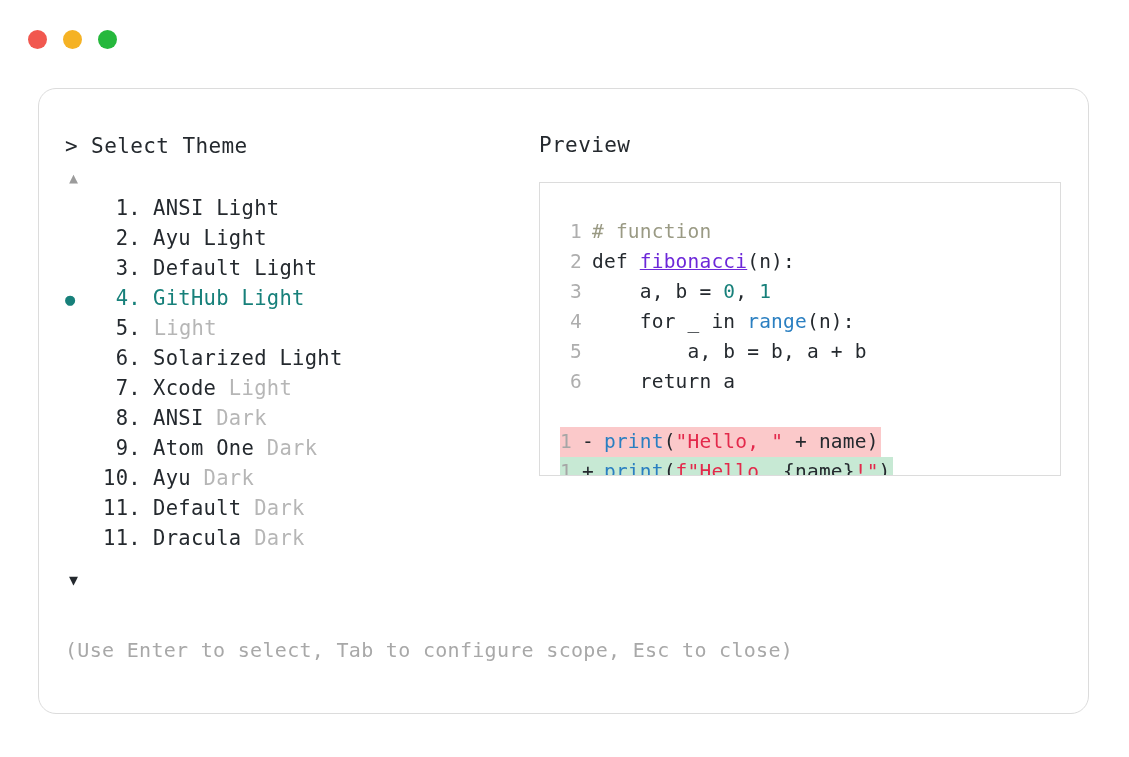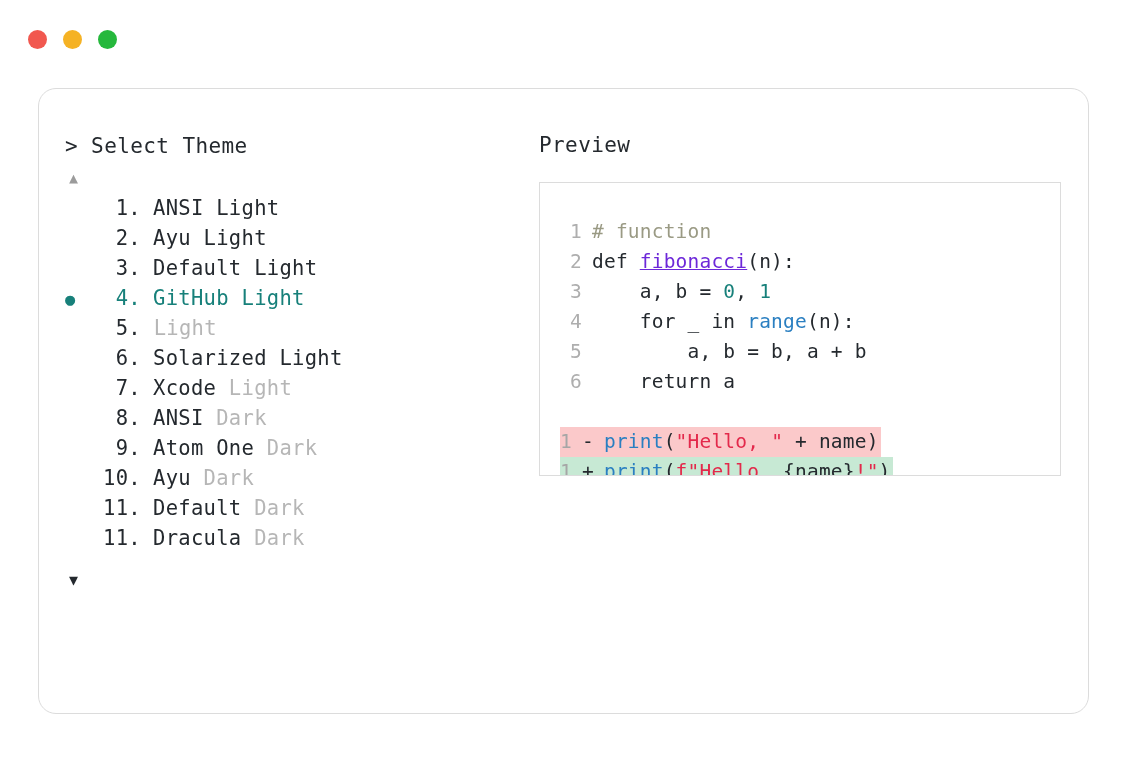--- a/index.html
+++ b/index.html
@@ -243,20 +243,21 @@
           <li class="theme-row"><span class="bullet-cell"></span><span class="num-cell">8.</span><span class="name-cell">ANSI</span><span class="suffix dim"> Dark</span></li>
           <li class="theme-row"><span class="bullet-cell"></span><span class="num-cell">9.</span><span class="name-cell">Atom One</span><span class="suffix dim"> Dark</span></li>
           <li class="theme-row"><span class="bullet-cell"></span><span class="num-cell">10.</span><span class="name-cell">Ayu</span><span class="suffix dim"> Dark</span></li>
           <li class="theme-row"><span class="bullet-cell"></span><span class="num-cell">11.</span><span class="name-cell">Default</span><span class="suffix dim"> Dark</span></li>
           <li class="theme-row"><span class="bullet-cell"></span><span class="num-cell">11.</span><span class="name-cell">Dracula</span><span class="suffix dim"> Dark</span></li>
         </ul>
 
       <div class="scroll-arrow down">▼</div>
     </div>
 
+    <div class="hint">(Use Enter to select, Tab to configure scope, Esc to close)</div>
 
     <div class="right-col">
       <div class="preview-title">Preview</div>
 
       <div class="preview-box">
         <div class="code" id="code-block"><div class="code-line"><span class="gutter">1</span><span class="code-text"><span class="tok-comment"># function</span></span></div><div class="code-line"><span class="gutter">2</span><span class="code-text"><span class="tok-kw">def </span><span class="tok-fn">fibonacci</span><span class="tok-plain">(n):</span></span></div><div class="code-line"><span class="gutter">3</span><span class="code-text"><span class="tok-plain">    a, b = </span><span class="tok-num">0</span><span class="tok-plain">, </span><span class="tok-num">1</span></span></div><div class="code-line"><span class="gutter">4</span><span class="code-text"><span class="tok-plain">    for _ in </span><span class="tok-builtin">range</span><span class="tok-plain">(n):</span></span></div><div class="code-line"><span class="gutter">5</span><span class="code-text"><span class="tok-plain">        a, b = b, a + b</span></span></div><div class="code-line"><span class="gutter">6</span><span class="code-text"><span class="tok-plain">    return a</span></span></div></div>
         <div class="code-blank"></div>
         <div class="code" id="diff-block"><div class="diff-line del"><span class="diff-bg"><span class="diff-gutter">1</span><span class="diff-sign">-</span><span class="code-text"><span class="tok-builtin">print</span><span class="tok-plain">(</span><span class="tok-str">"Hello, "</span><span class="tok-plain"> + name)</span></span></span></div><div class="diff-line add"><span class="diff-bg"><span class="diff-gutter">1</span><span class="diff-sign">+</span><span class="code-text"><span class="tok-builtin">print</span><span class="tok-plain">(</span><span class="tok-str">f"Hello, </span><span class="tok-plain">{name}</span><span class="tok-str">!"</span><span class="tok-plain">)</span></span></span></div></div>
       </div>
     </div>

